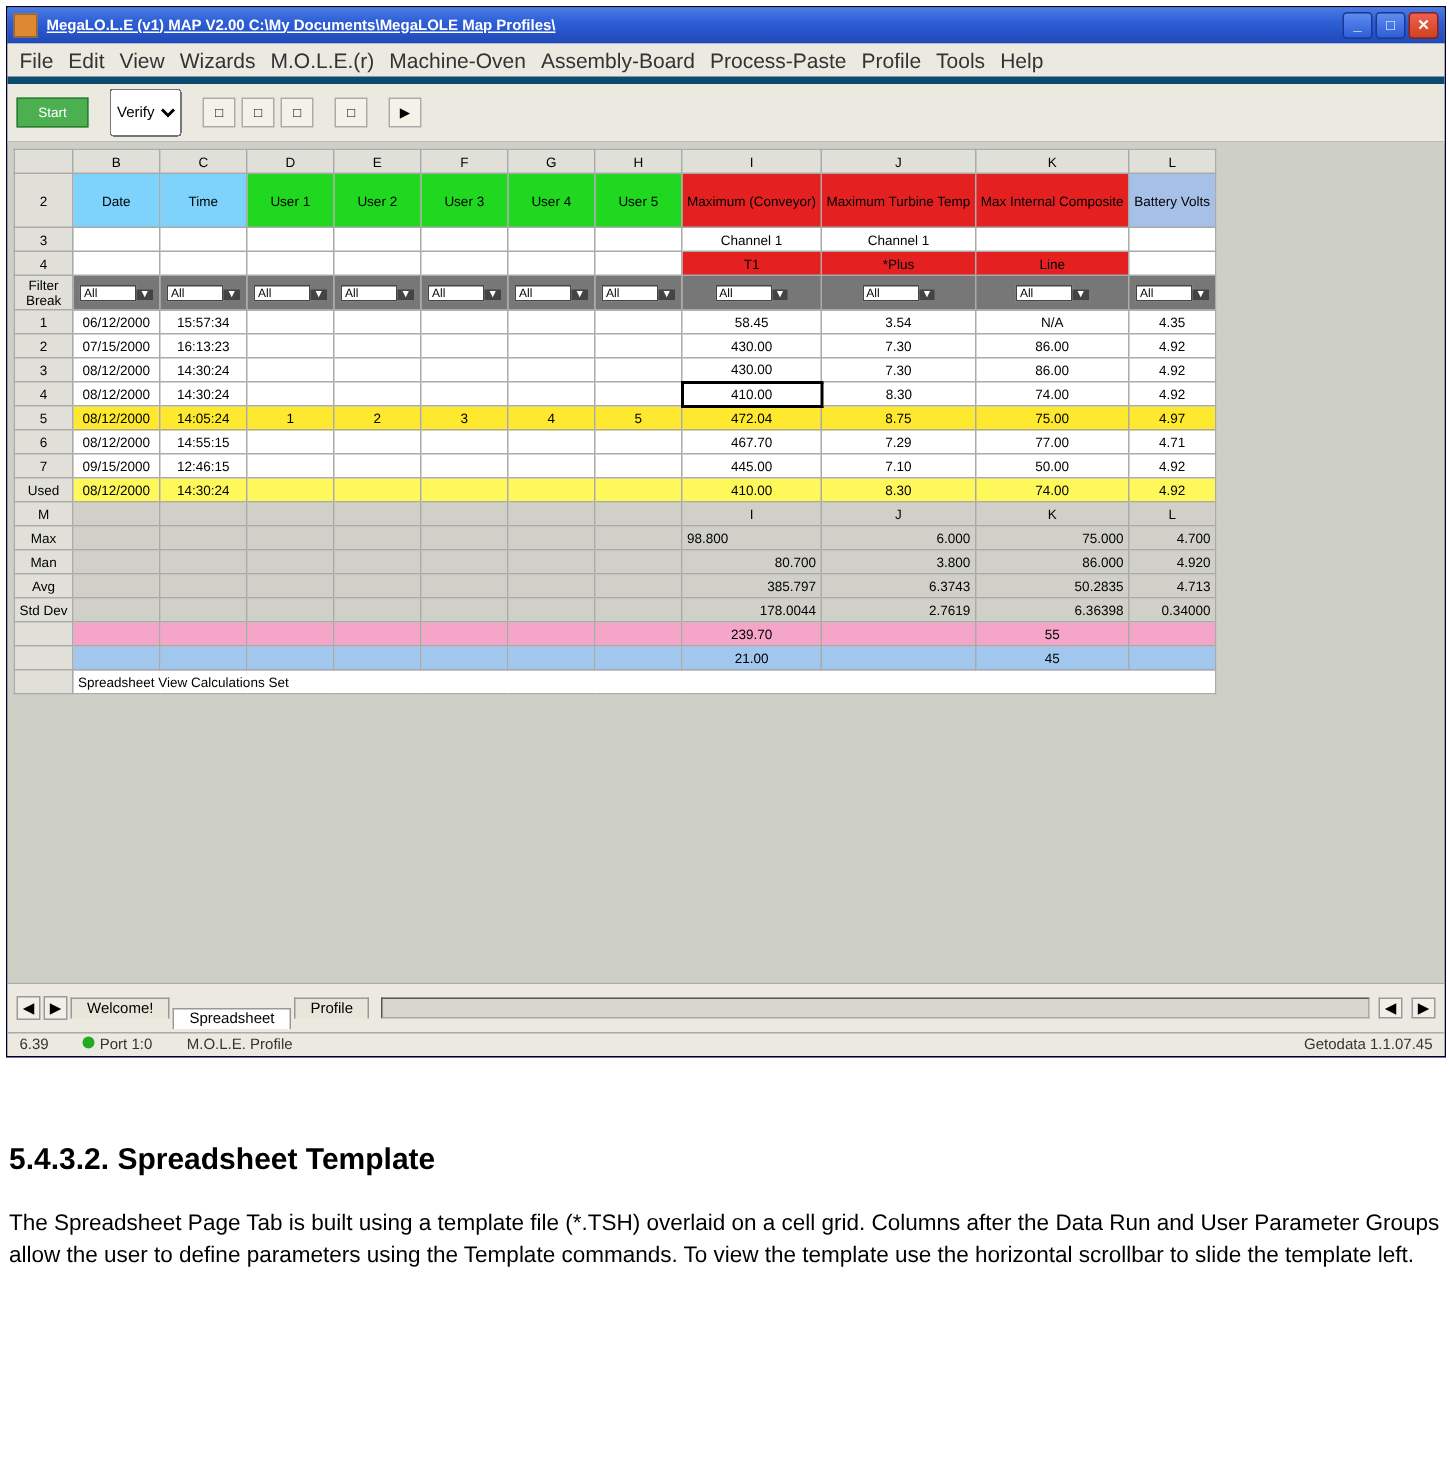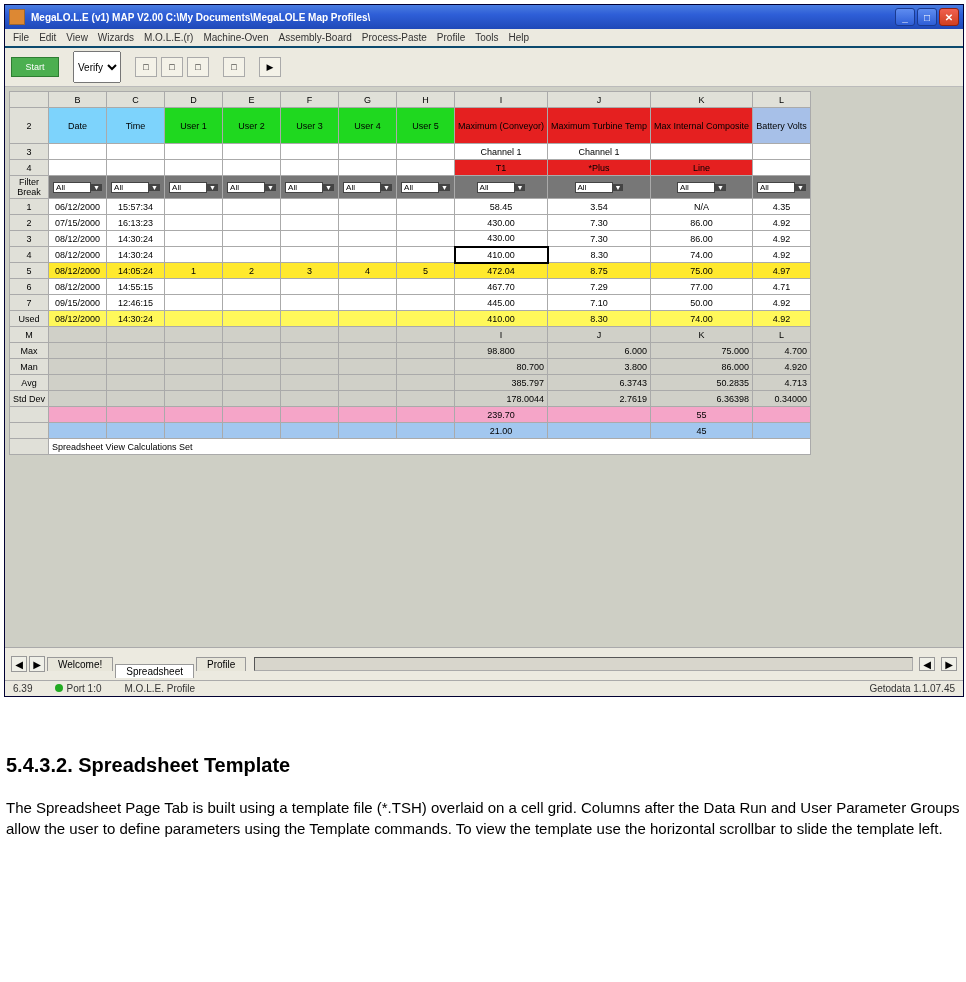--- a/index.html
+++ b/index.html
@@ -3,26 +3,26 @@
 <meta charset="utf-8">
 <style>
   * { box-sizing: border-box; }
   body { margin: 0; font-family: Arial, sans-serif; font-size: 13px; background: #fff; color: #000; }
   .page { width: 966px; }
 
   
   .window { width: 960px; border: 1px solid #003; background: #cecfc5; margin: 4px; font-size: 10px; }
   .titlebar { height: 24px; background: linear-gradient(to bottom, #4a7de0 0%, #2e5ed7 40%, #1f49b8 100%); color: #fff; display: flex; align-items: center; padding: 0 4px; font-weight: bold; }
   .titlebar .appicon { width: 16px; height: 16px; background: #d83; margin-right: 6px; border: 1px solid #963; }
-  .titlebar .title-text { flex: 1; white-space: nowrap; overflow: hidden; }
+  .titlebar .title-text { flex: 1; white-space: nowrap; overflow: hidden; text-decoration: underline; }
   .winbtns { display: flex; gap: 2px; }
   .winbtn { width: 20px; height: 18px; background: linear-gradient(#5e8cf0,#2e5ed7); border: 1px solid #1a3a90; border-radius: 3px; color: #fff; display: flex; align-items: center; justify-content: center; font-size: 10px; cursor: pointer; }
   .winbtn.close { background: linear-gradient(#f06050,#d04020); border-color: #902010; }
 
-  .menubar { background: #eceae0; padding: 3px 8px; display: flex; gap: 10px; color: #333; font-size: 10px; border-bottom: 2px solid #0c4a6e; }
+  .menubar { background: #eceae0; padding: 3px 8px; display: flex; gap: 10px; color: #333; font-size: 14px; border-bottom: 5px solid #0c4a6e; }
   .menubar span { cursor: pointer; }
 
   .toolbar { background: #eceae0; padding: 3px 6px; display: flex; align-items: center; gap: 4px; border-bottom: 1px solid #bbb; }
   .tb-btn { width: 22px; height: 20px; background: #f4f2e8; border: 1px solid #aaa; cursor: pointer; display:inline-flex; align-items:center; justify-content:center; font-size:9px; }
   .tb-btn.green { background: #4caf50; color: #fff; border-color: #2e7d32; width: 48px; }
   .tb-select { height: 32px; font-size: 10px; }
   .tb-sep { width: 6px; }
 
   .workspace { background: #cecfc5; padding: 4px; min-height: 560px; position: relative; }
 
@@ -325,21 +325,21 @@
             </tr>
             <tr class="row-gray">
               <th class="rowhead">Max</th>
               <td></td>
               <td></td>
               <td></td>
               <td></td>
               <td></td>
               <td></td>
               <td></td>
-              <td style="text-align: center;">98.800</td>
+              <td style="text-align: left;">98.800</td>
               <td style="text-align: right;">6.000</td>
               <td style="text-align: right; padding-left: 44px;">75.000</td>
               <td style="text-align: right;">4.700</td>
             </tr>
             <tr class="row-gray">
               <th class="rowhead">Man</th>
               <td></td>
               <td></td>
               <td></td>
               <td></td>

